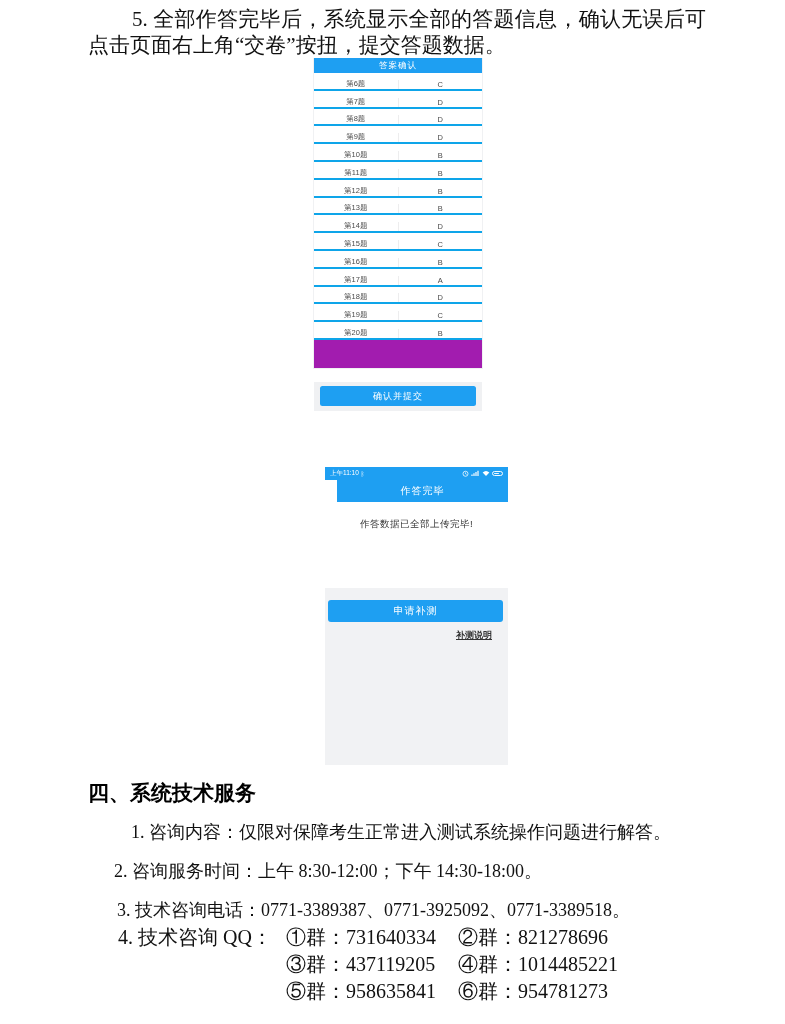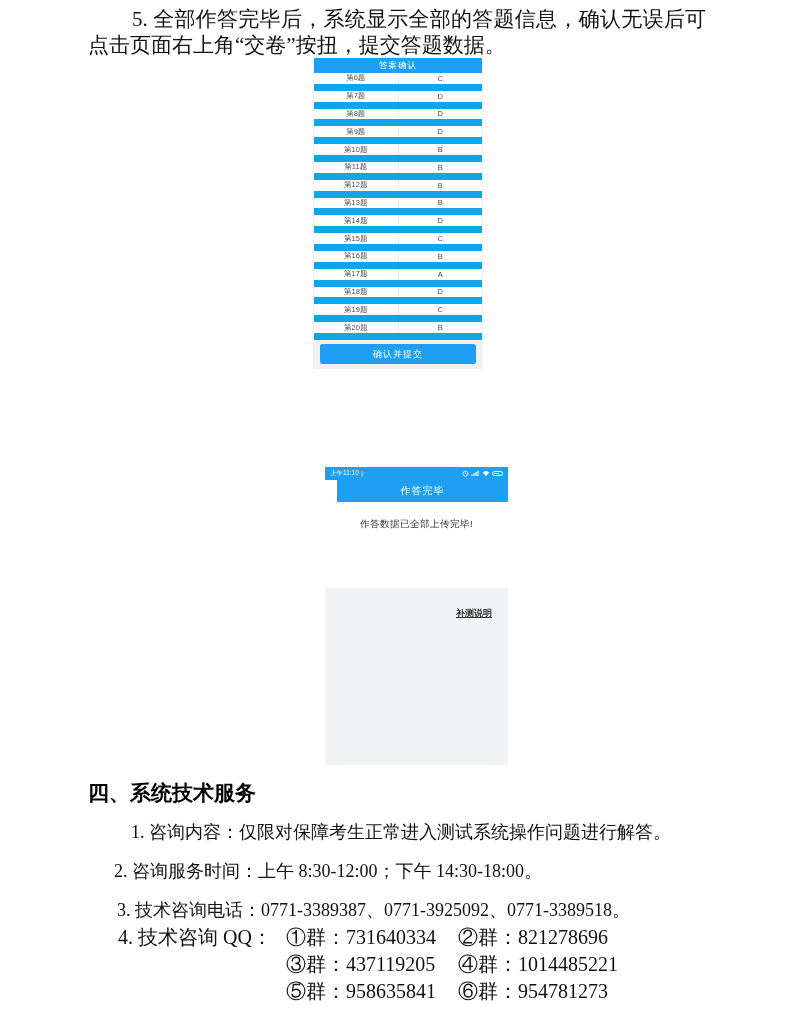--- a/index.html
+++ b/index.html
@@ -22,27 +22,27 @@
   .shot1 {
     position:absolute; left:313px; top:58px; width:170px; height:311px;
     background:#a21caf; border:1px solid #f0f1f3; border-top:none;
     font-family:"Liberation Sans", sans-serif;
   }
   .shot1-header {
     height:15px; display:flex; align-items:center; justify-content:center;
     color:#fff; font-size:8.5px; letter-spacing:1px;
   }
   .shot1-table { display:grid; grid-template-rows:repeat(15,1fr); height:267px; background:#fff; }
-  .arow { display:flex; border-bottom:7px solid #0ea5e9; }
+  .arow { display:flex; border-bottom:2px solid #0ea5e9;align-items:flex-end; }
   .arow .cell {
     flex:1; display:flex; align-items:center; justify-content:center;
     font-size:7.5px; color:#4a4a4a;
   }
   .arow .cell.ans { border-left:1px solid #ededee; }
-  .shot1-footer { height:29px; background:#f0f1f3; padding:4px 6px; }
+  .shot1-footer { height:29px; background:#f0f1f3; padding:4px 6px;margin-top:42px; }
   .submit-btn {
     height:20px; border-radius:2.5px; display:flex; align-items:center; justify-content:center;
     color:#fff; font-size:9px; letter-spacing:1px; cursor:pointer;
   }
 
   
   .shot2 {
     position:absolute; left:325px; top:467px; width:183px; height:298px;
     font-family:"Liberation Sans", sans-serif; background:#fff;
   }
@@ -188,20 +188,21 @@
           </svg>
         <svg width="8" height="7" viewBox="0 0 10 8">
             <path d="M5 7.2 0.8 2.8a6.3 6.3 0 0 1 8.4 0z" fill="#fff"></path>
           </svg>
         <span class="battery"></span>
       </span>
     </div>
     <div class="shot2-header" style="background: rgb(30, 159, 242);">作答完毕</div>
     <div class="shot2-msg">作答数据已全部上传完毕!</div>
     <div class="shot2-gray">
+      <div class="retest-btn" style="background: rgb(30, 159, 242);">申请补测</div>
       <div class="link-row">
         <span class="retest-link">补测说明</span>
       </div>
     </div>
   </div>
 
   <div class="service">
     <div class="service-heading">四、系统技术服务</div>
     <p class="svc-item i1">1. 咨询内容：仅限对保障考生正常进入测试系统操作问题进行解答。</p>
     <p class="svc-item i2">2. 咨询服务时间：上午 8:30-12:00；下午 14:30-18:00。</p>

